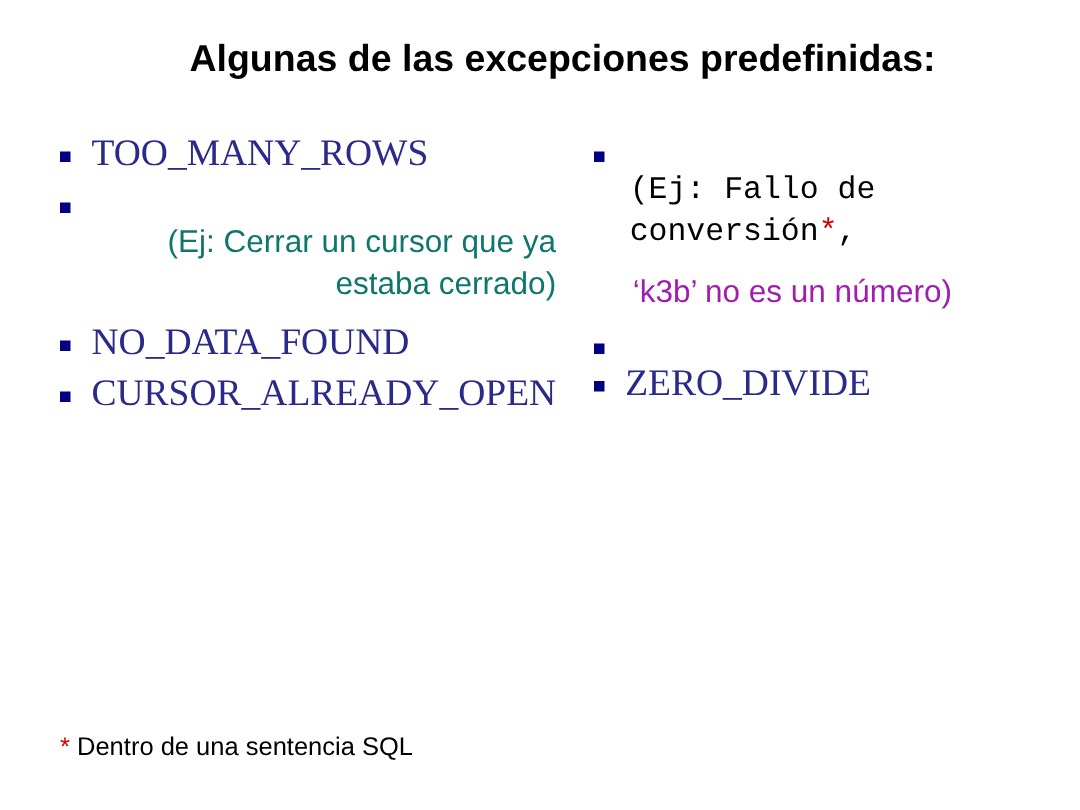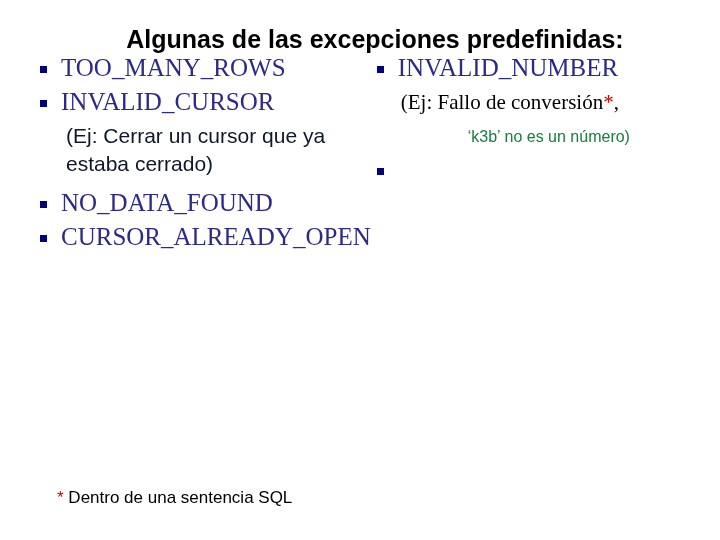--- a/index.html
+++ b/index.html
@@ -9,25 +9,26 @@
     background: #ffffff;
     padding: 25px 40px 20px 40px;
     font-family: Arial, Helvetica, sans-serif;
     color: #000000;
     position: relative;
   }
   .title {
     font-size: 25px;
     font-weight: bold;
     text-align: center;
+    margin-bottom: 35px;
     padding-left: 30px;
   }
   .columns {
     display: flex;
-    gap: 6px;
+    gap: 25px;
   }
   .col {
     flex: 1;
   }
   .bullet-row {
     display: flex;
     align-items: flex-start;
     margin-bottom: 6px;
   }
   .dot {
@@ -41,46 +42,47 @@
   }
   .exc-name {
     font-family: "Times New Roman", Times, serif;
     color: #2a2a8a;
     font-size: 25px;
     letter-spacing: 0px;
   }
   .explain {
     font-family: Arial, Helvetica, sans-serif;
     font-size: 21px;
-    color: #0f172a;
+    color: #0f766e;
     margin-left: 26px;
     margin-bottom: 10px;
     line-height: 1.35;
+    text-align: right;
   }
   .explain2 {
-    font-family: Liberation Serif, serif;
+    font-family: Liberation Mono, monospace;
     font-size: 21px;
     color: #000000;
     margin-left: 24px;
     margin-bottom: 10px;
     line-height: 1.35;
   }
   .explain-indent {
     font-family: Arial, Helvetica, sans-serif;
-    font-size: 16px;
-    color: #15803d;
-    margin-left: 91px;
+    font-size: 21px;
+    color: #a21caf;
+    margin-left: 26px;
     margin-bottom: 8px;
     line-height: 1.35;
   }
   .star { color: #d40000; }
   .footnote {
     position: absolute;
     bottom: 32px;
-    left: 57px;
+    left: 40px;
     font-family: Arial, Helvetica, sans-serif;
     font-size: 17px;
     color: #000000;
   }
 </style>
 </head>
 <body>
 
 <div class="title">Algunas de las excepciones predefinidas:</div>
 
@@ -88,51 +90,53 @@
 
   <div class="col">
 
     <div class="bullet-row">
       <div class="dot"></div>
       <div class="exc-name">TOO_MANY_ROWS</div>
     </div>
 
     <div class="bullet-row">
       <div class="dot"></div>
-      <div class="exc-name">INVALID_CURSOR</div>
     </div>
     <div class="explain">(Ej: Cerrar un cursor que ya estaba cerrado)</div>
 
     <div class="bullet-row">
       <div class="dot"></div>
       <div class="exc-name">NO_DATA_FOUND</div>
     </div>
 
     <div class="bullet-row">
       <div class="dot"></div>
       <div class="exc-name">CURSOR_ALREADY_OPEN</div>
     </div>
 
   </div>
 
   <div class="col">
 
     <div class="bullet-row">
       <div class="dot"></div>
-      <div class="exc-name">INVALID_NUMBER</div>
     </div>
     <div class="explain2">
       <span>(Ej: Fallo de conversión</span><span class="star">*</span><span>,</span>
     </div>
     <div class="explain-indent">‘k3b’ no es un número)</div>
 
     <div class="bullet-row">
       <div class="dot"></div>
     </div>
 
+    <div class="bullet-row">
+      <div class="dot"></div>
+      <div class="exc-name">ZERO_DIVIDE</div>
+    </div>
 
 
   </div>
 
 </div>
 
 <div class="footnote">
   <span class="star">*</span><span> Dentro de una sentencia SQL</span>
 </div>
 

